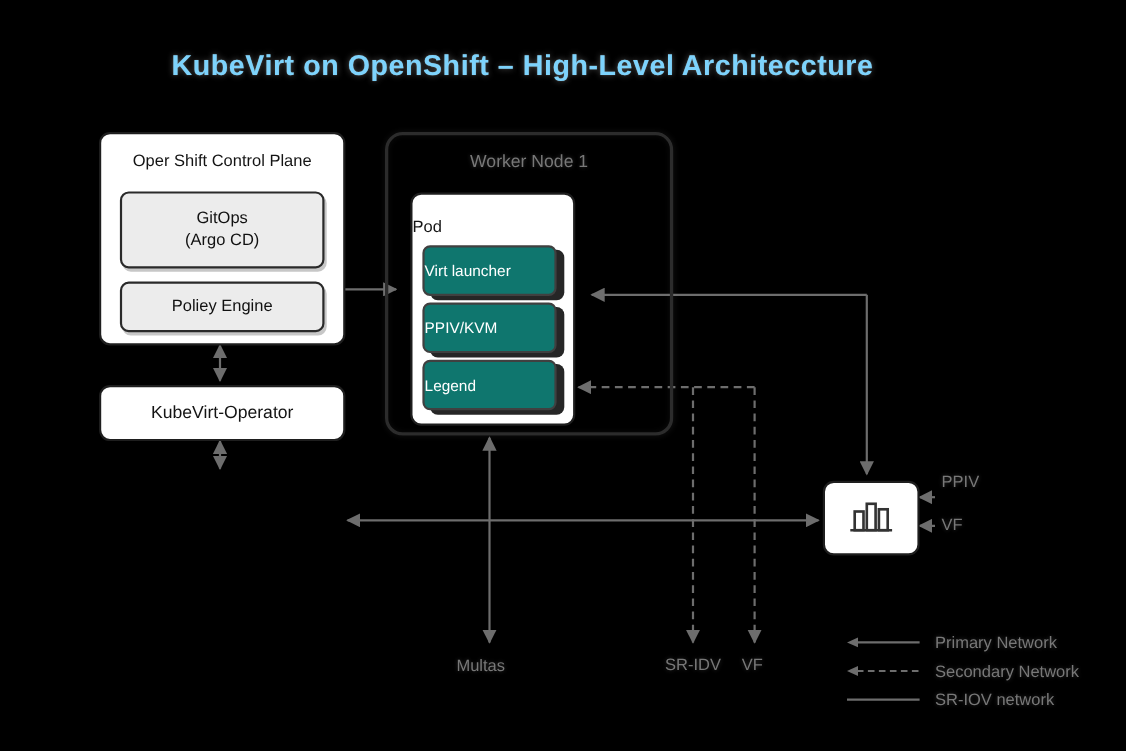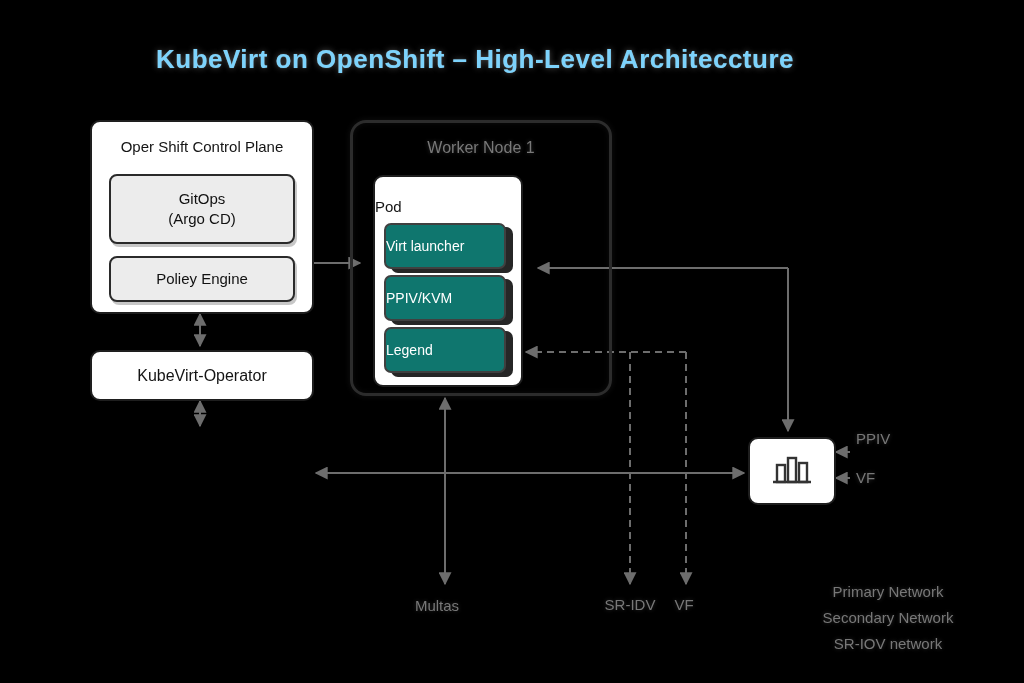--- a/index.html
+++ b/index.html
@@ -74,21 +74,21 @@
   .port-ppiv{left:856px;top:430px;}
   .port-vf{left:856px;top:469px;}
 
   
   .multus-label{left:327px;top:595px;width:220px;text-align:center;line-height:1.45;}
   .sridv-label{left:598px;top:596px;width:64px;text-align:center;}
   .vf-label{left:664px;top:596px;width:40px;text-align:center;}
 
   
   .legend{position:absolute;left:768px;top:571px;width:240px;}
-  .legend-row{display:flex;align-items:center;gap:12px;height:26px;flex-direction:column;}
+  .legend-row{display:flex;align-items:center;gap:12px;height:26px;}
   .legend-row .lbl{color:#787878;font-size:15px;text-shadow:0 0 4px rgba(170,170,170,.3);white-space:nowrap;}
 </style>
 </head>
 <body>
 
 <div class="stage">
 
   <svg class="wires" width="1024" height="683" viewBox="0 0 1024 683">
     <defs>
       <marker id="arrw" viewBox="0 0 10 10" refX="9" refY="5" markerWidth="6.5" markerHeight="6.5" orient="auto-start-reverse">

